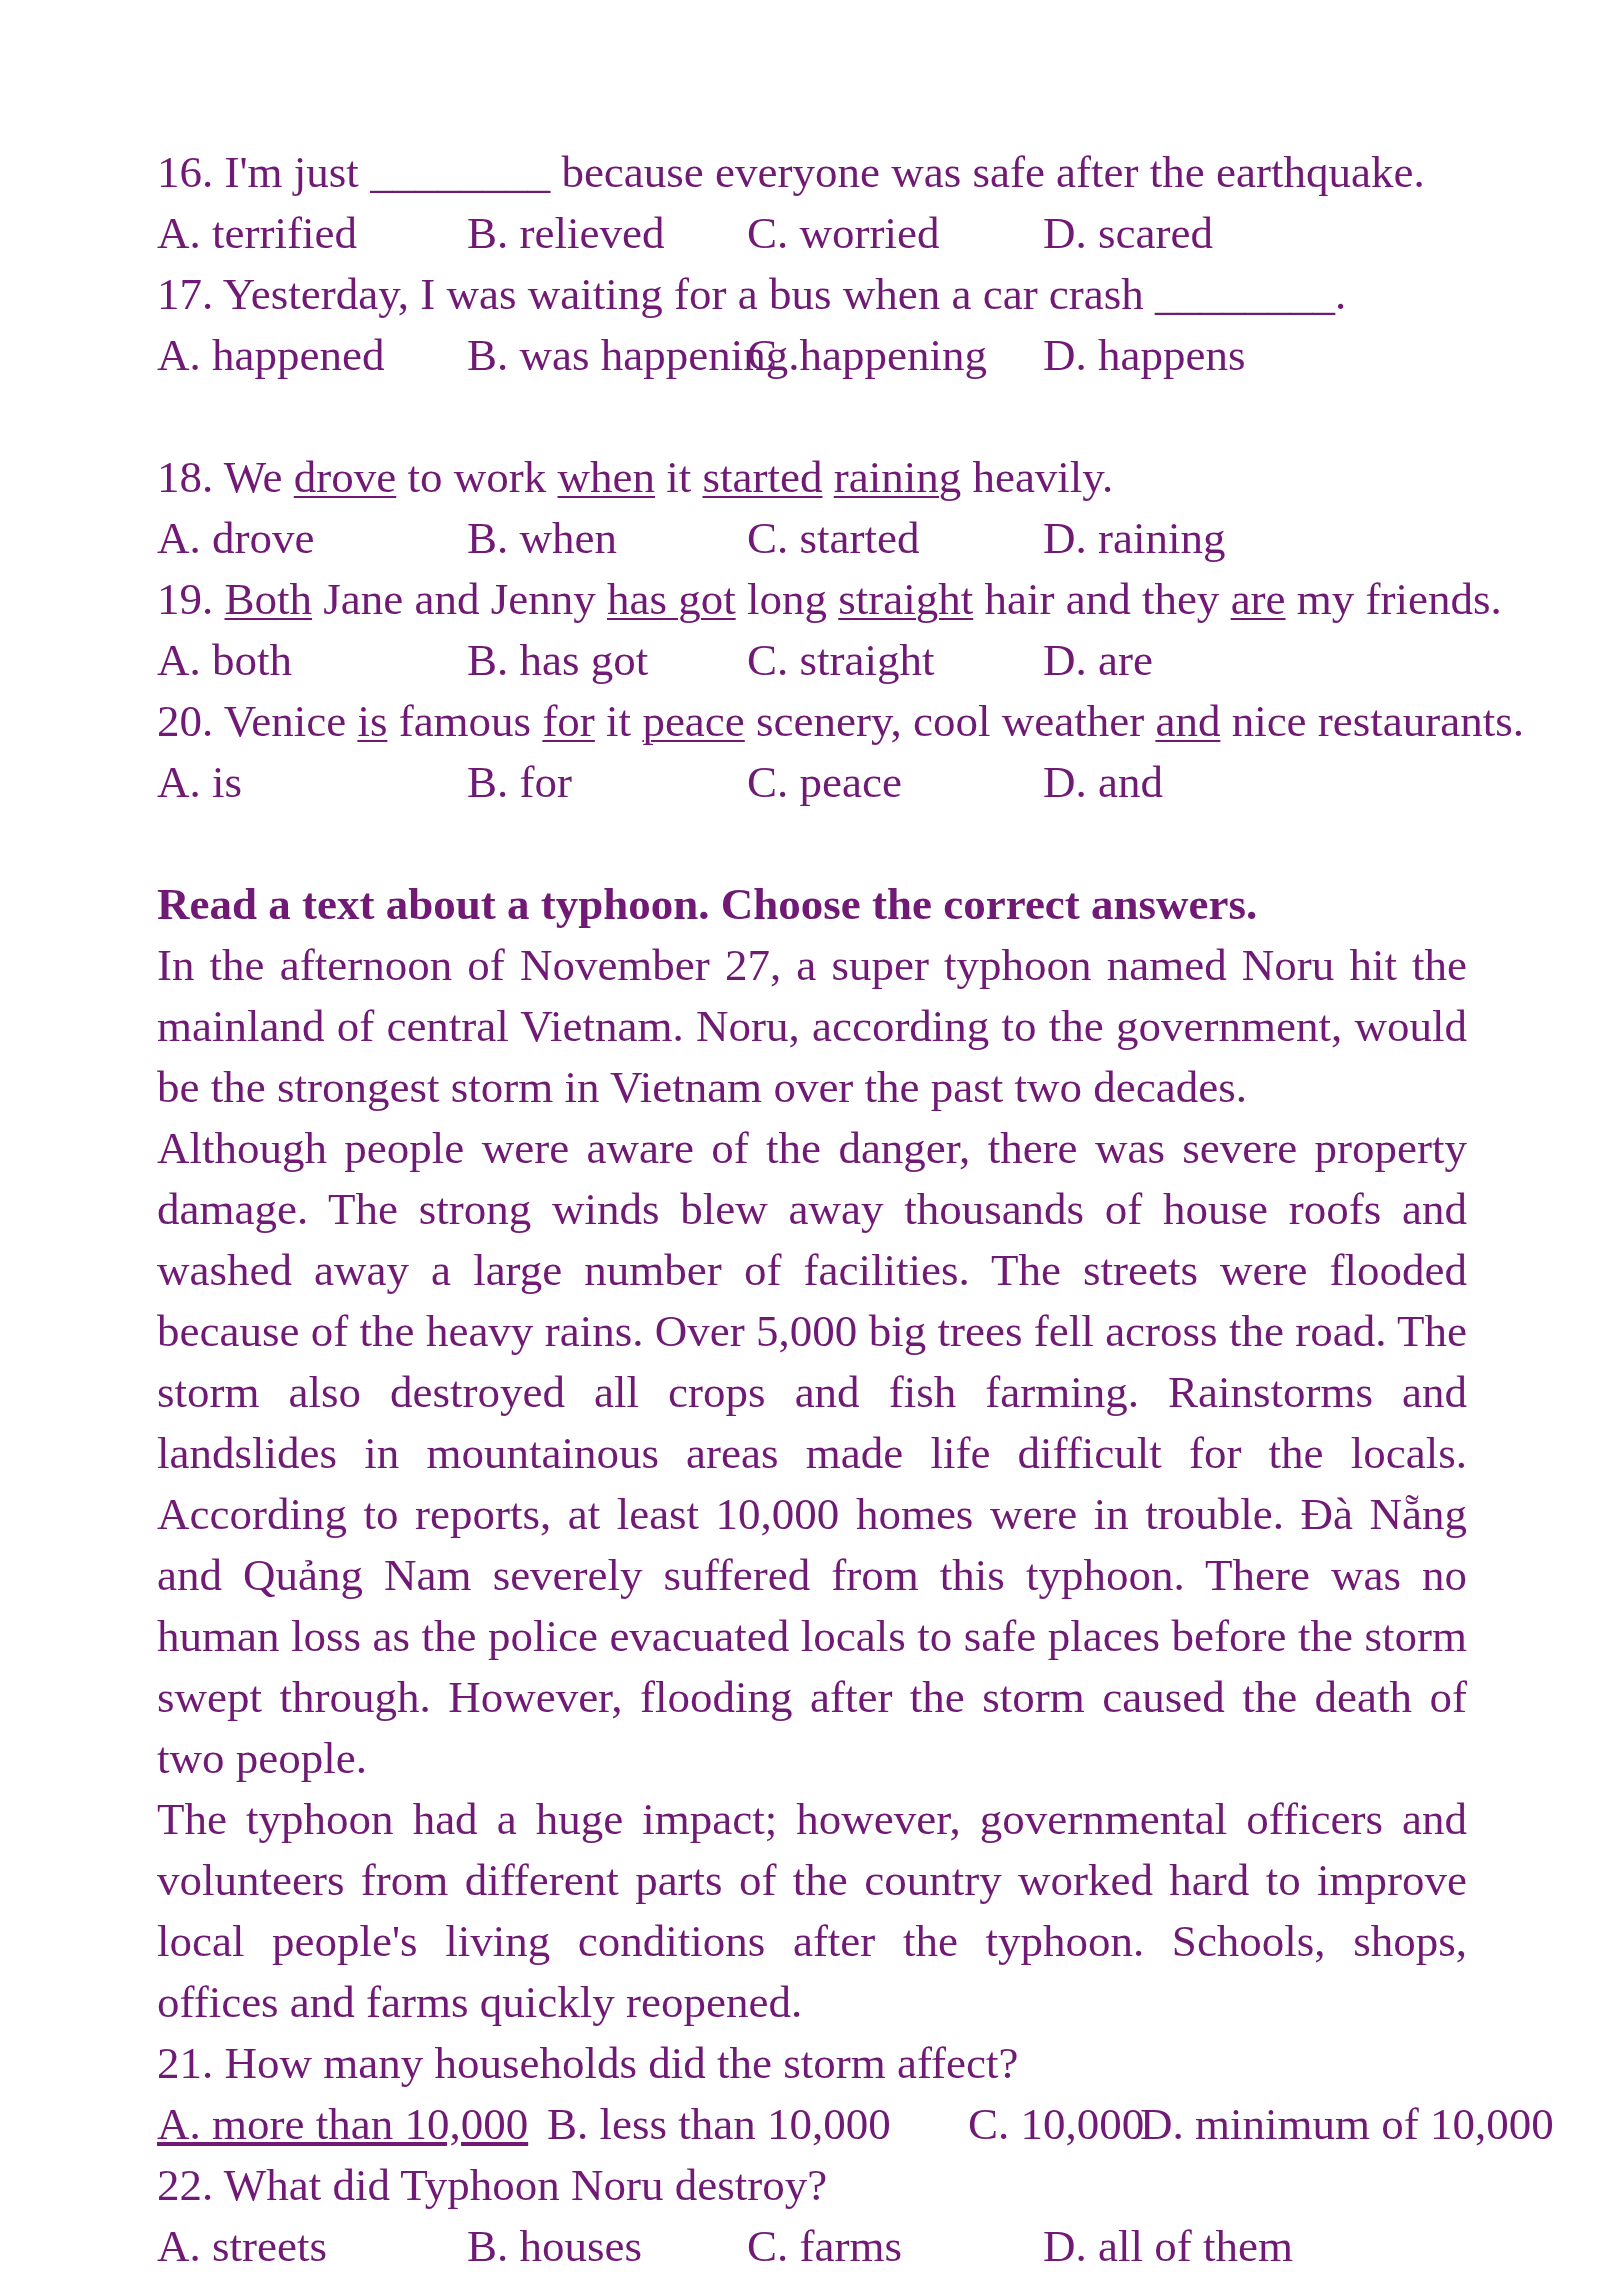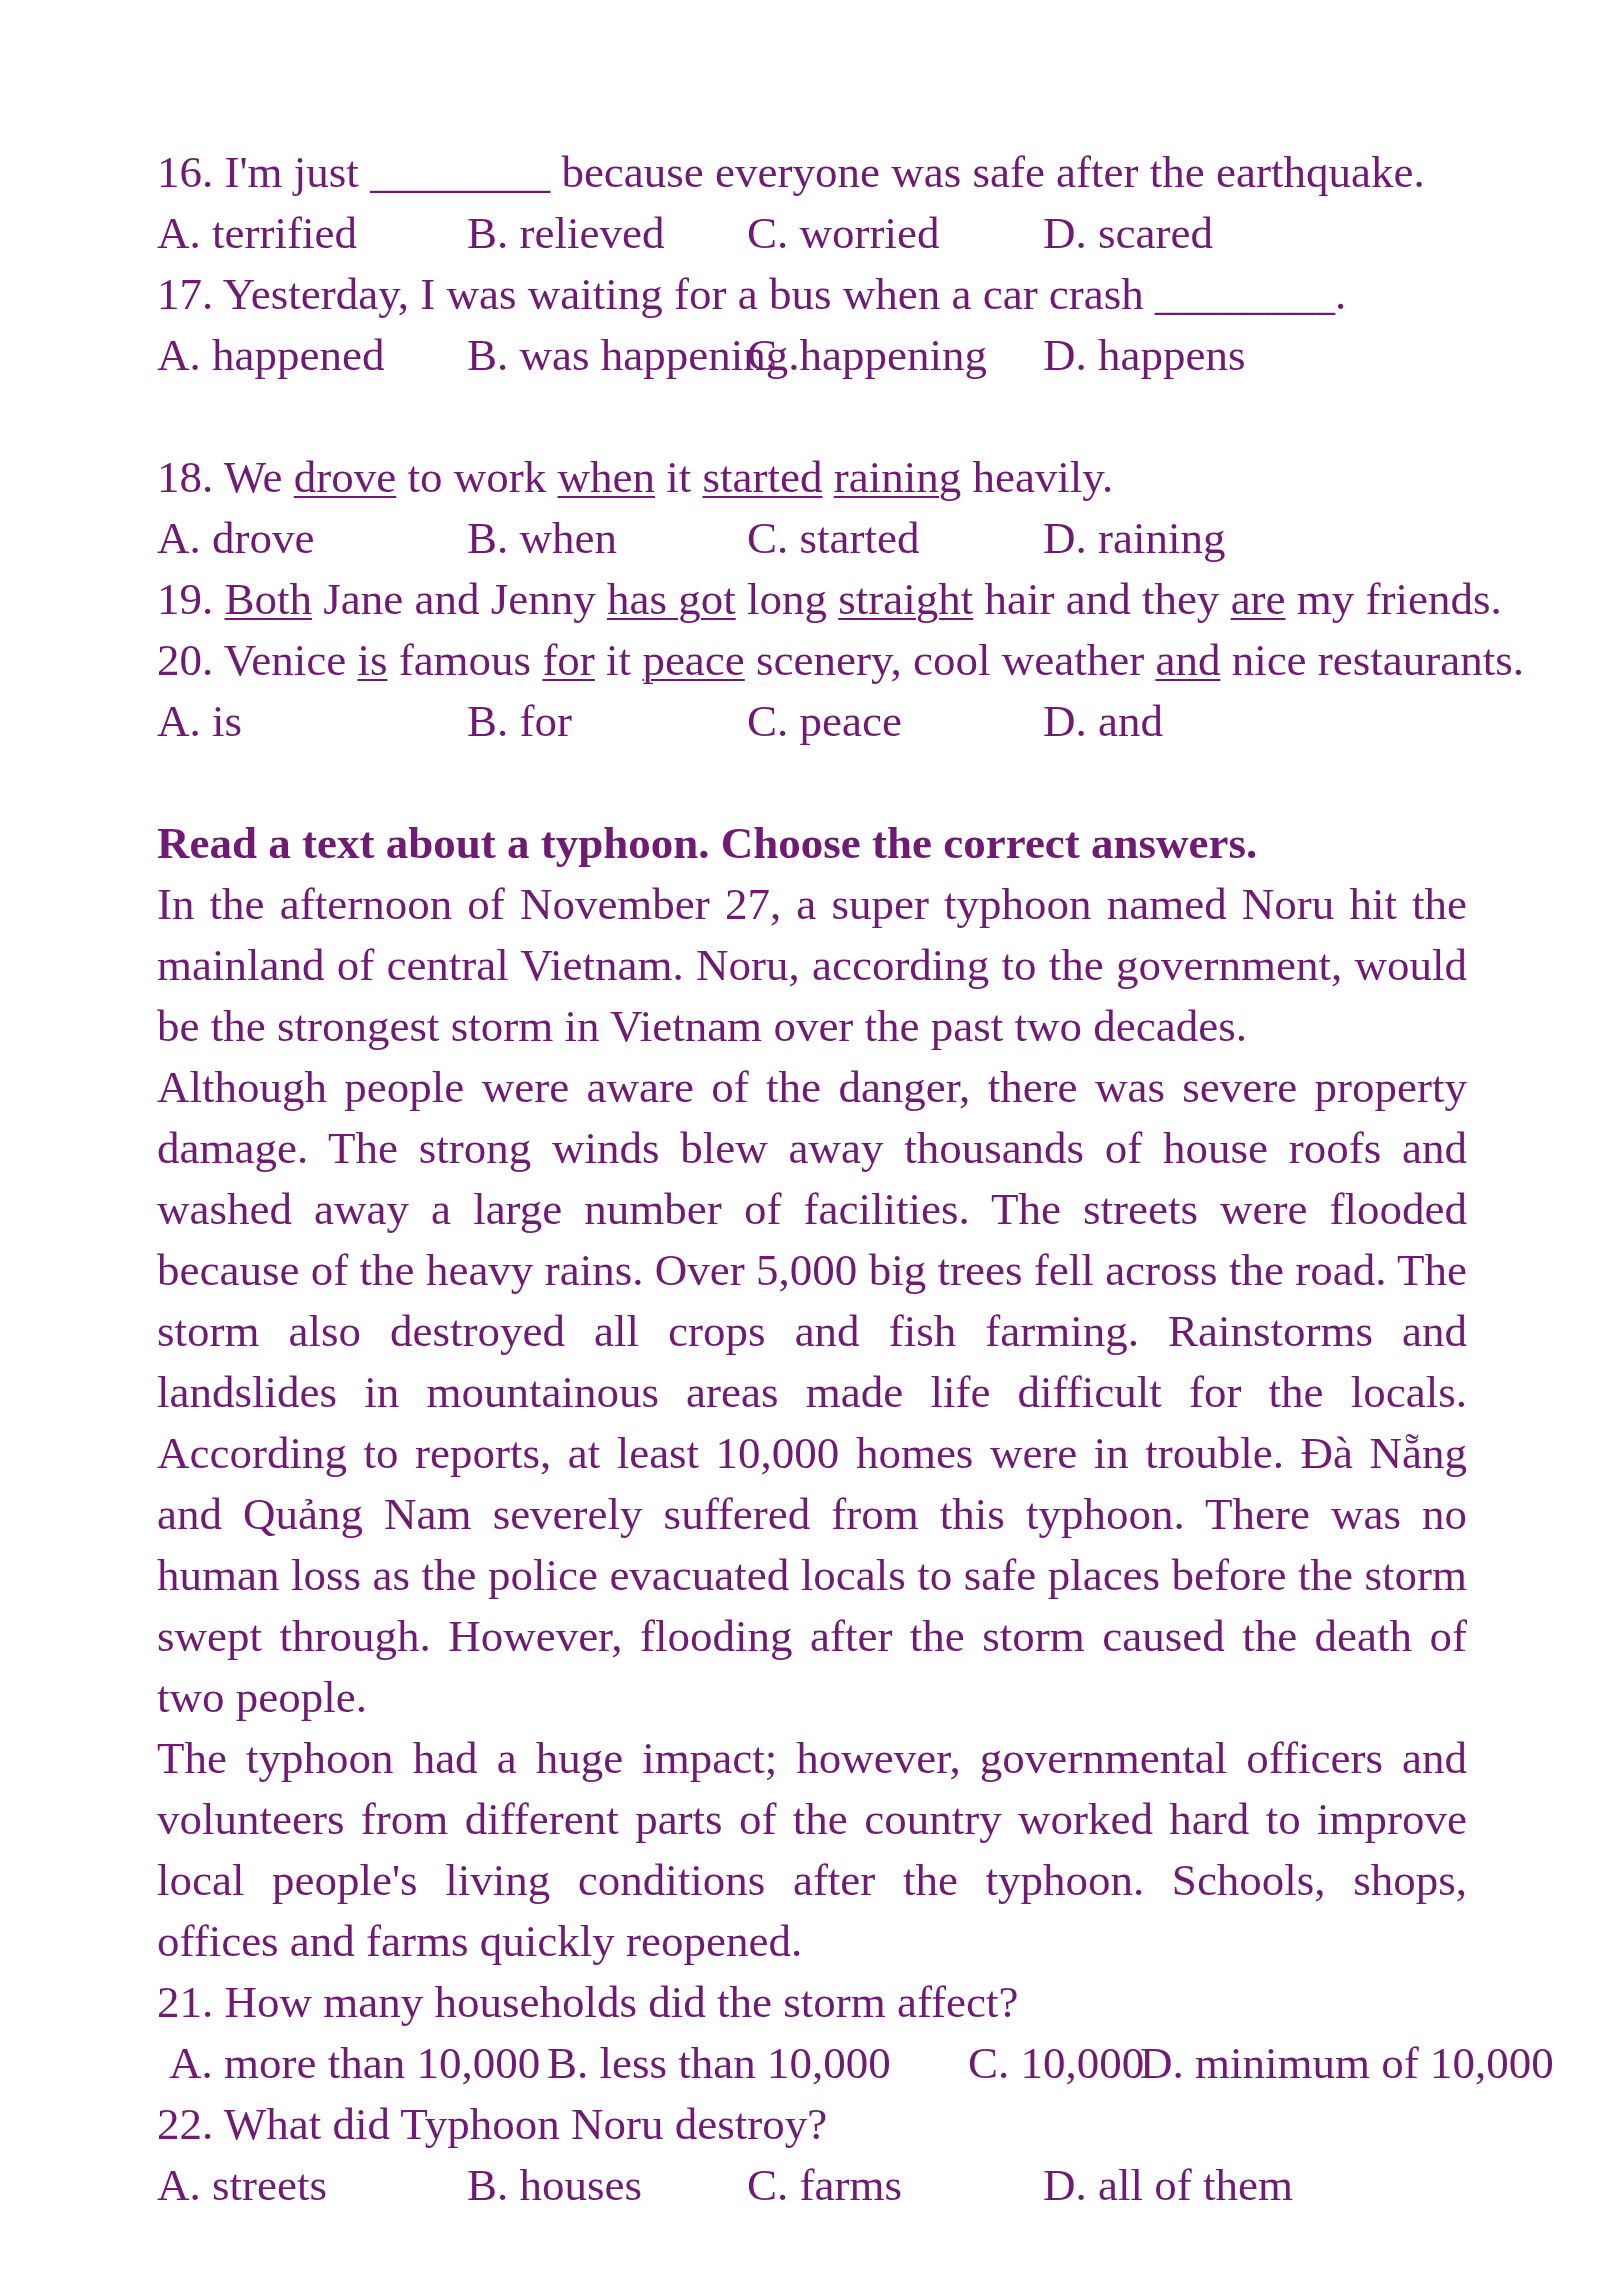--- a/index.html
+++ b/index.html
@@ -9,21 +9,21 @@
     font-family: "Liberation Serif", serif; font-size: 45px; line-height: 61px;
     color: #701a75;
   }
   .line { height: 61px; white-space: nowrap; position: relative; }
   .blank-line { height: 61px; }
   .heading { font-weight: bold; }
   .u { text-decoration: underline; text-decoration-thickness: 1.6px; text-underline-offset: 3.9px; }
   .opts { position: relative; height: 61px; white-space: nowrap; }
   .opt { position: absolute; top: 0; }
   .c0 { left: 0px; } .c1 { left: 294px; margin-left: 16px; } .c2 { left: 590px; } .c3 { left: 886px; }
-  .w0 { left: 12px; } .w1 { left: 390px; } .w2 { left: 784px; margin-left: 27px; } .w3 { left: 983px; }
+  .w0 { left: 0px; text-decoration: underline; } .w1 { left: 390px; } .w2 { left: 784px; margin-left: 27px; } .w3 { left: 983px; }
   .para { text-align: justify; text-align-last: left; white-space: normal; }
 </style>
 </head>
 <body>
 
 <div class="page">
 
   <div class="line">
     <span>16.</span>
     <span>I'm just</span>
@@ -60,20 +60,26 @@
     <span class="opt c0">A. drove</span>
     <span class="opt c1">B. when</span>
     <span class="opt c2">C. started</span>
     <span class="opt c3">D. raining</span>
   </div>
 
   <div class="line">
     <span>19.</span>
     <span class="seg-container"><span class="u">Both</span><span> Jane and Jenny </span><span class="u">has got</span><span> long </span><span class="u">straight</span><span> hair and they </span><span class="u">are</span><span> my friends.</span></span>
   </div>
+  <div class="opts">
+    <span class="opt c0">A. both</span>
+    <span class="opt c1">B. has got</span>
+    <span class="opt c2">C. straight</span>
+    <span class="opt c3">D. are</span>
+  </div>
 
   <div class="line">
     <span>20.</span>
     <span class="seg-container"><span>Venice </span><span class="u">is</span><span> famous </span><span class="u">for</span><span> it </span><span class="u">peace</span><span> scenery, cool weather </span><span class="u">and</span><span> nice restaurants.</span></span>
   </div>
   <div class="opts">
     <span class="opt c0">A. is</span>
     <span class="opt c1">B. for</span>
     <span class="opt c2">C. peace</span>
     <span class="opt c3">D. and</span>

